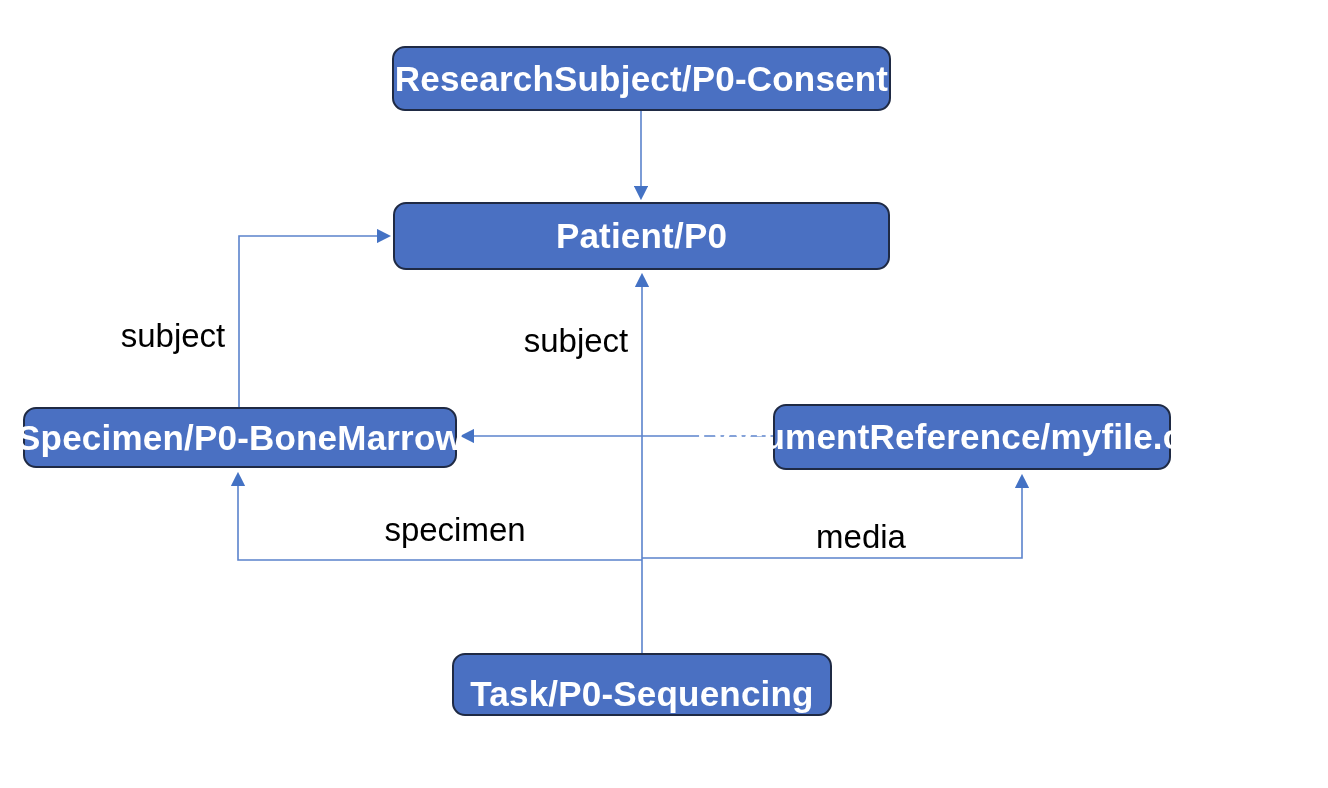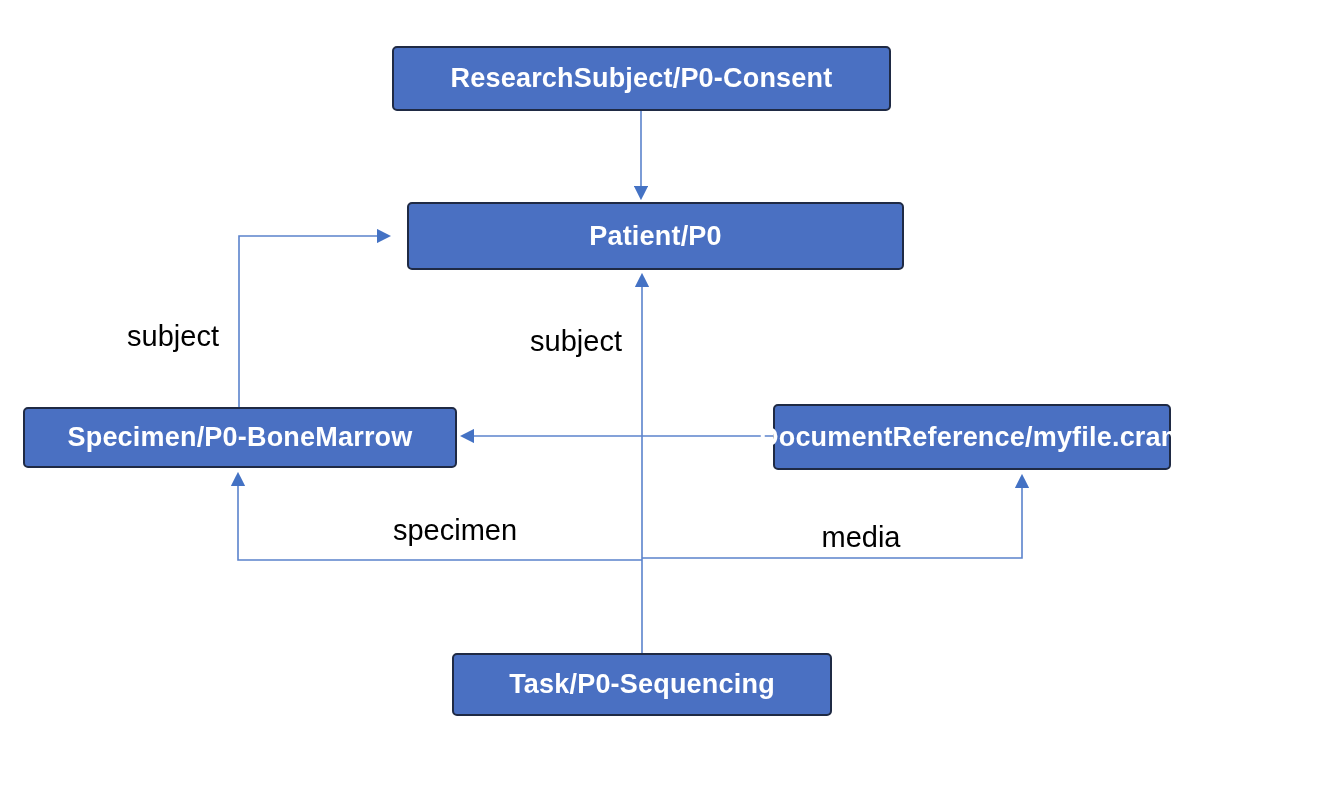--- a/index.html
+++ b/index.html
@@ -31,40 +31,40 @@
   }
   .connector-layer path {
     fill: none;
     stroke: var(--connector);
     stroke-width: 1.6;
   }
   .node {
     position: absolute;
     background: var(--node-fill);
     border: 2.5px solid var(--node-border);
-    border-radius: 5px;
+    border-radius: 13px;
     color: var(--node-text);
     display: flex;
     align-items: center;
     justify-content: center;
-    font-size: 27px;
+    font-size: 35px;
     font-weight: bold;
     letter-spacing: 0.2px;
     white-space: nowrap;
   }
   .node-research  { left: 392px; top:  46px; width: 499px; height: 65px; }
-  .node-patient   { left: 407px; top: 202px; width: 497px; height: 68px; }
+  .node-patient   { left: 393px; top: 202px; width: 497px; height: 68px; }
   .node-specimen  { left:  23px; top: 407px; width: 434px; height: 61px; }
   .node-docref    { left: 773px; top: 404px; width: 398px; height: 66px; }
-  .node-task      { left: 452px; top: 653px; width: 380px; height: 63px; }
+  .node-task      { left: 452px; top: 653px; width: 380px; height: 63px; align-items: flex-end; }
   .edge-label {
     position: absolute;
     transform: translate(-50%, -50%);
     color: var(--label-text);
-    font-size: 29px;
+    font-size: 33px;
     white-space: nowrap;
   }
   .lbl-subject-left { left: 173px; top: 336px; }
   .lbl-subject-mid  { left: 576px; top: 341px; }
   .lbl-specimen     { left: 455px; top: 530px; }
   .lbl-media        { left: 833px; top: 537px; margin-left: 28px; }
 </style>
 </head>
 <body>
 

